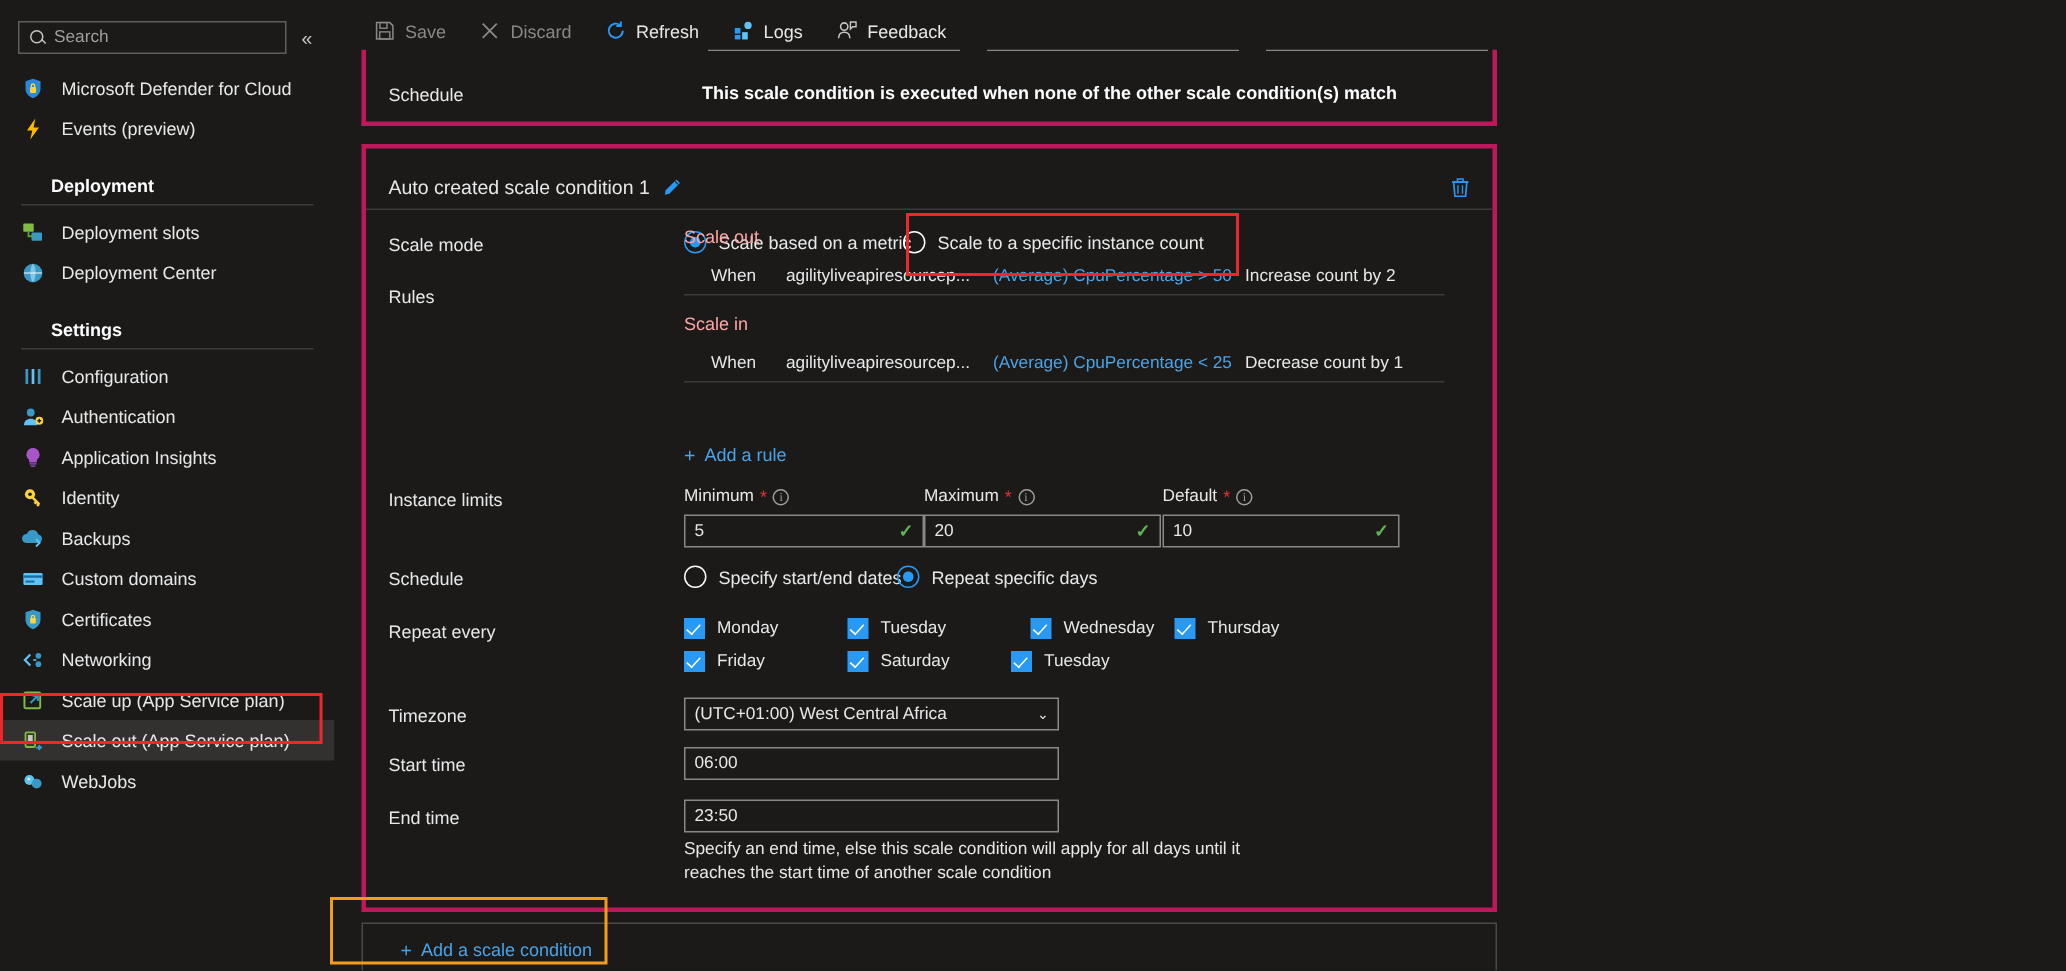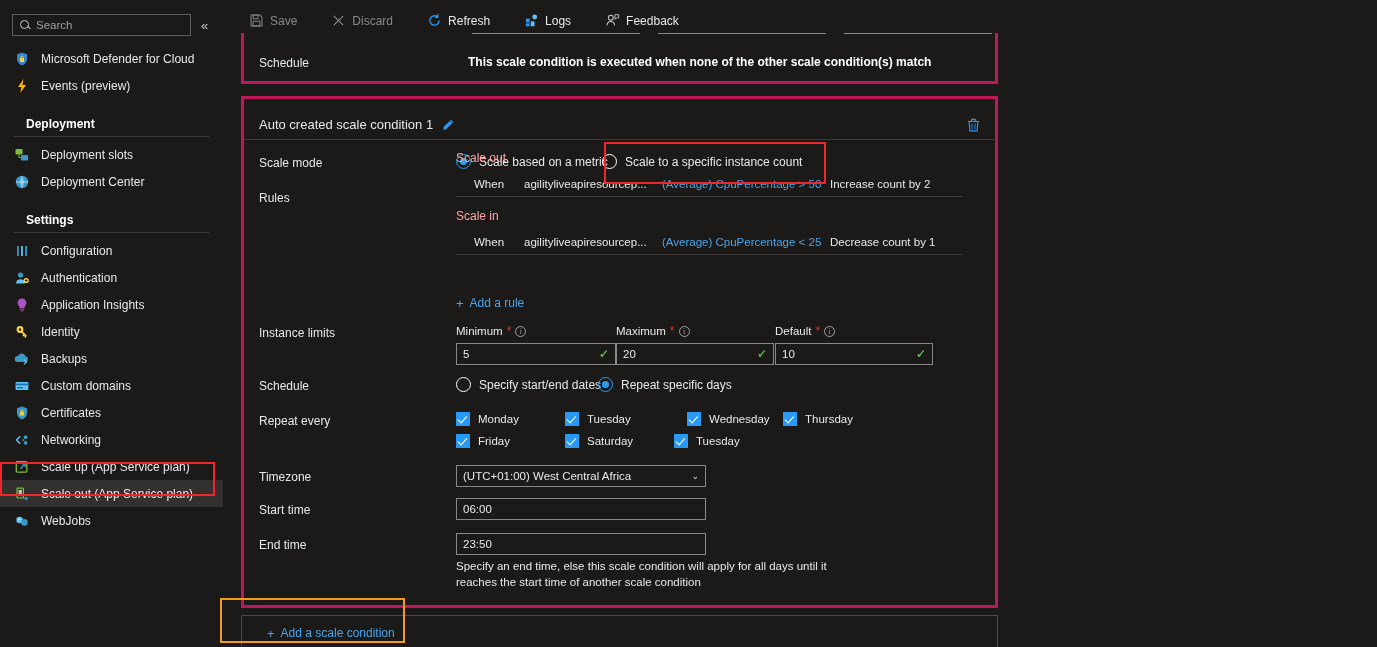--- a/index.html
+++ b/index.html
@@ -56,33 +56,34 @@
     position: relative;
     display: flex; align-items: center;
     height: 27px; padding-left: 14px; gap: 11px;
     font-size: 12px; color: #e8e8e8; cursor: pointer;
     white-space: nowrap;
   }
   .nav-item.selected { background: #323130; }
   .nav-item .ico { width: 16px; height: 16px; flex: 0 0 16px; position: relative; }
   .nav-section {
     font-size: 12px; font-weight: bold; color: #ffffff;
-    padding-left: 26px; height: 22px; display: flex; align-items: flex-end;
+    padding-left: 10px; height: 22px; display: flex; align-items: flex-end;
     margin-top: 10px;
+    margin-left: 24px;
   }
   .nav-sep { height: 1px; background: #3b3a39; margin: 5px 14px 4px 14px; }
   .nav-clip-top {
     position:absolute; left:14px; top:0; width: 190px; height: 8px;
     overflow:hidden; color:#e8e8e8; font-size:12px;
   }
 
   
   .toolbar {
     position: absolute; left: 223px; top: 0; width: 1154px; height: 41px;
-    display: flex; align-items: center; padding-left: 18px; gap: 16px;
+    display: flex; align-items: center; padding-left: 18px; gap: 4px;
   }
   .tb-btn {
     display: flex; align-items: center; gap: 6px;
     font-size: 12px; color: #e8e8e8; padding: 5px 10px 5px 8px;
     cursor: pointer; white-space: nowrap;
   }
   .tb-btn.disabled { color: #8a8886; cursor: default; }
   .tb-ico { width: 15px; height: 15px; position: relative; flex: 0 0 15px; }
 
   

